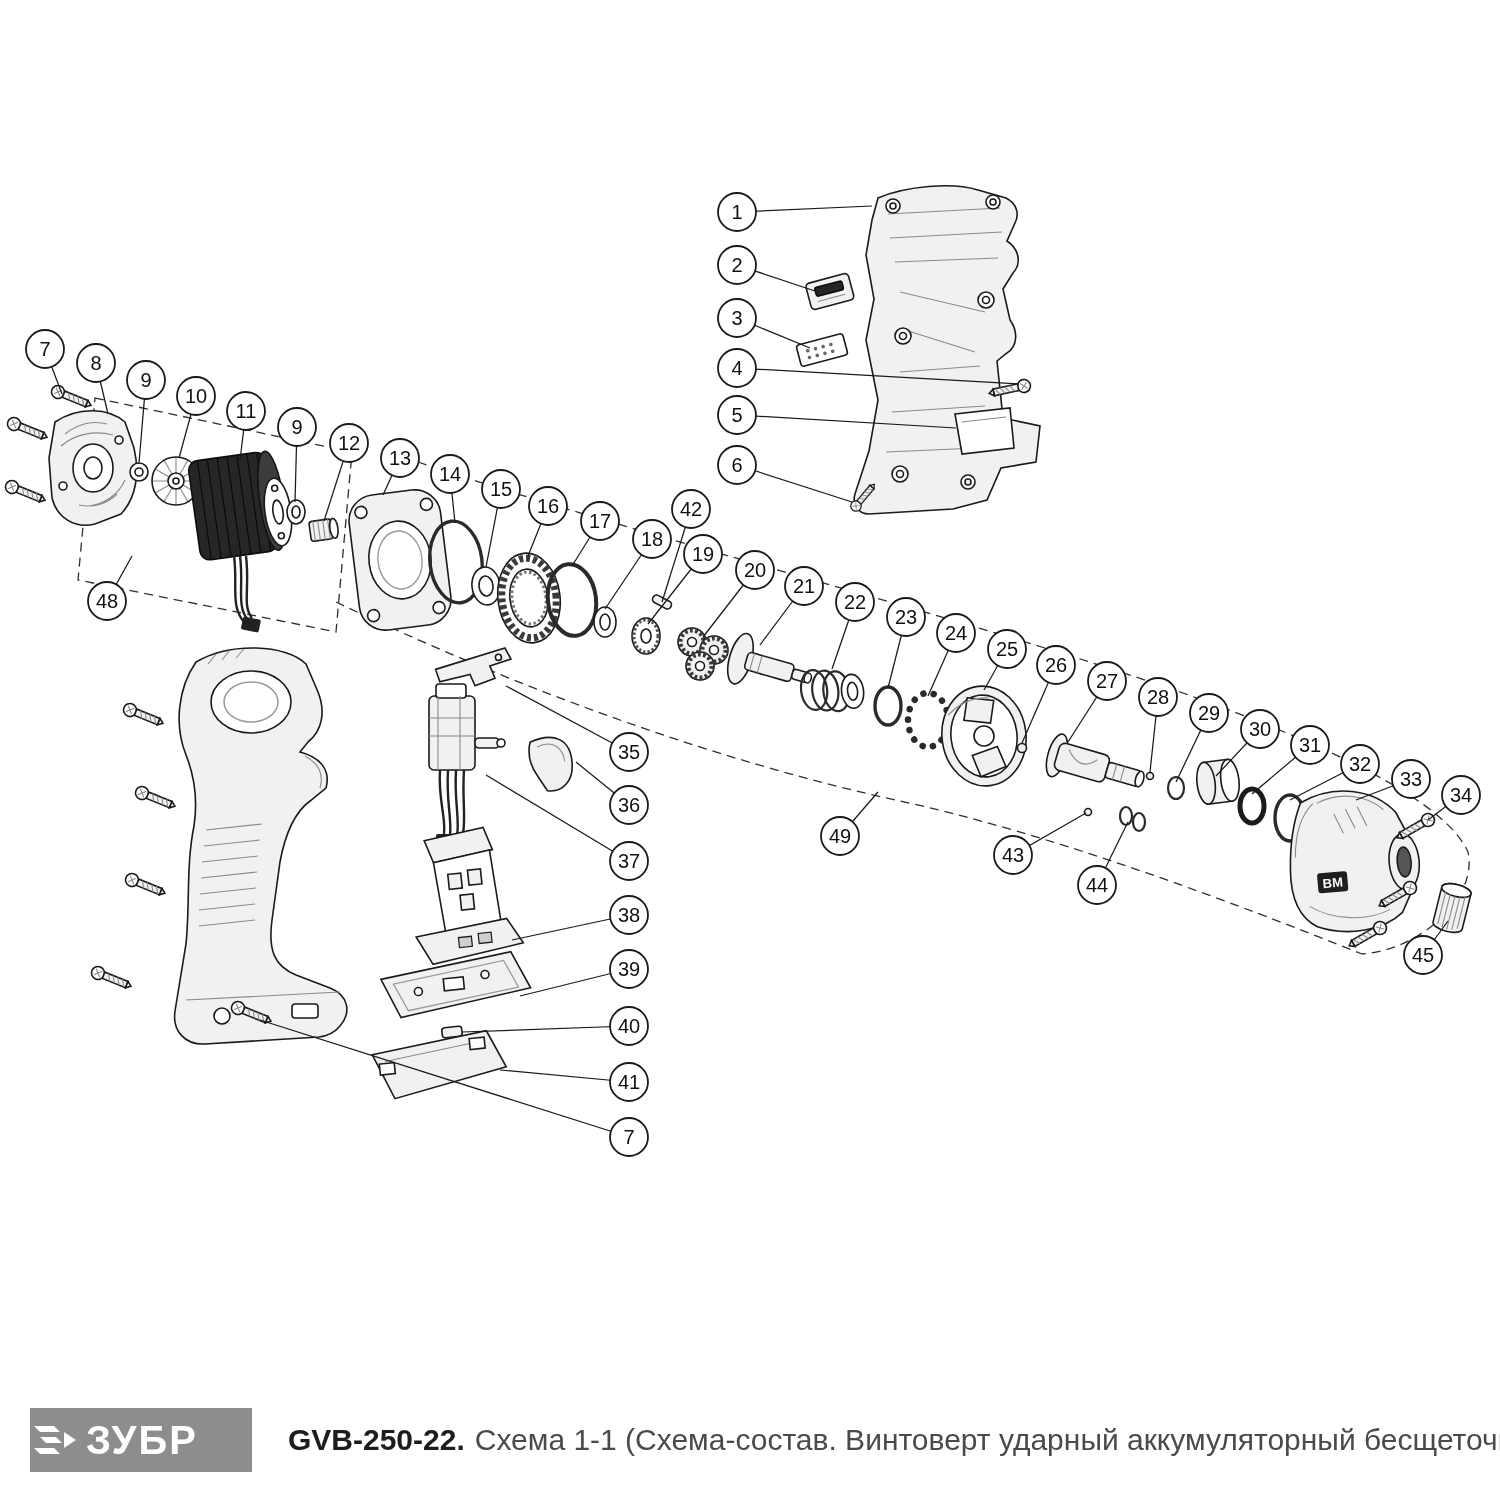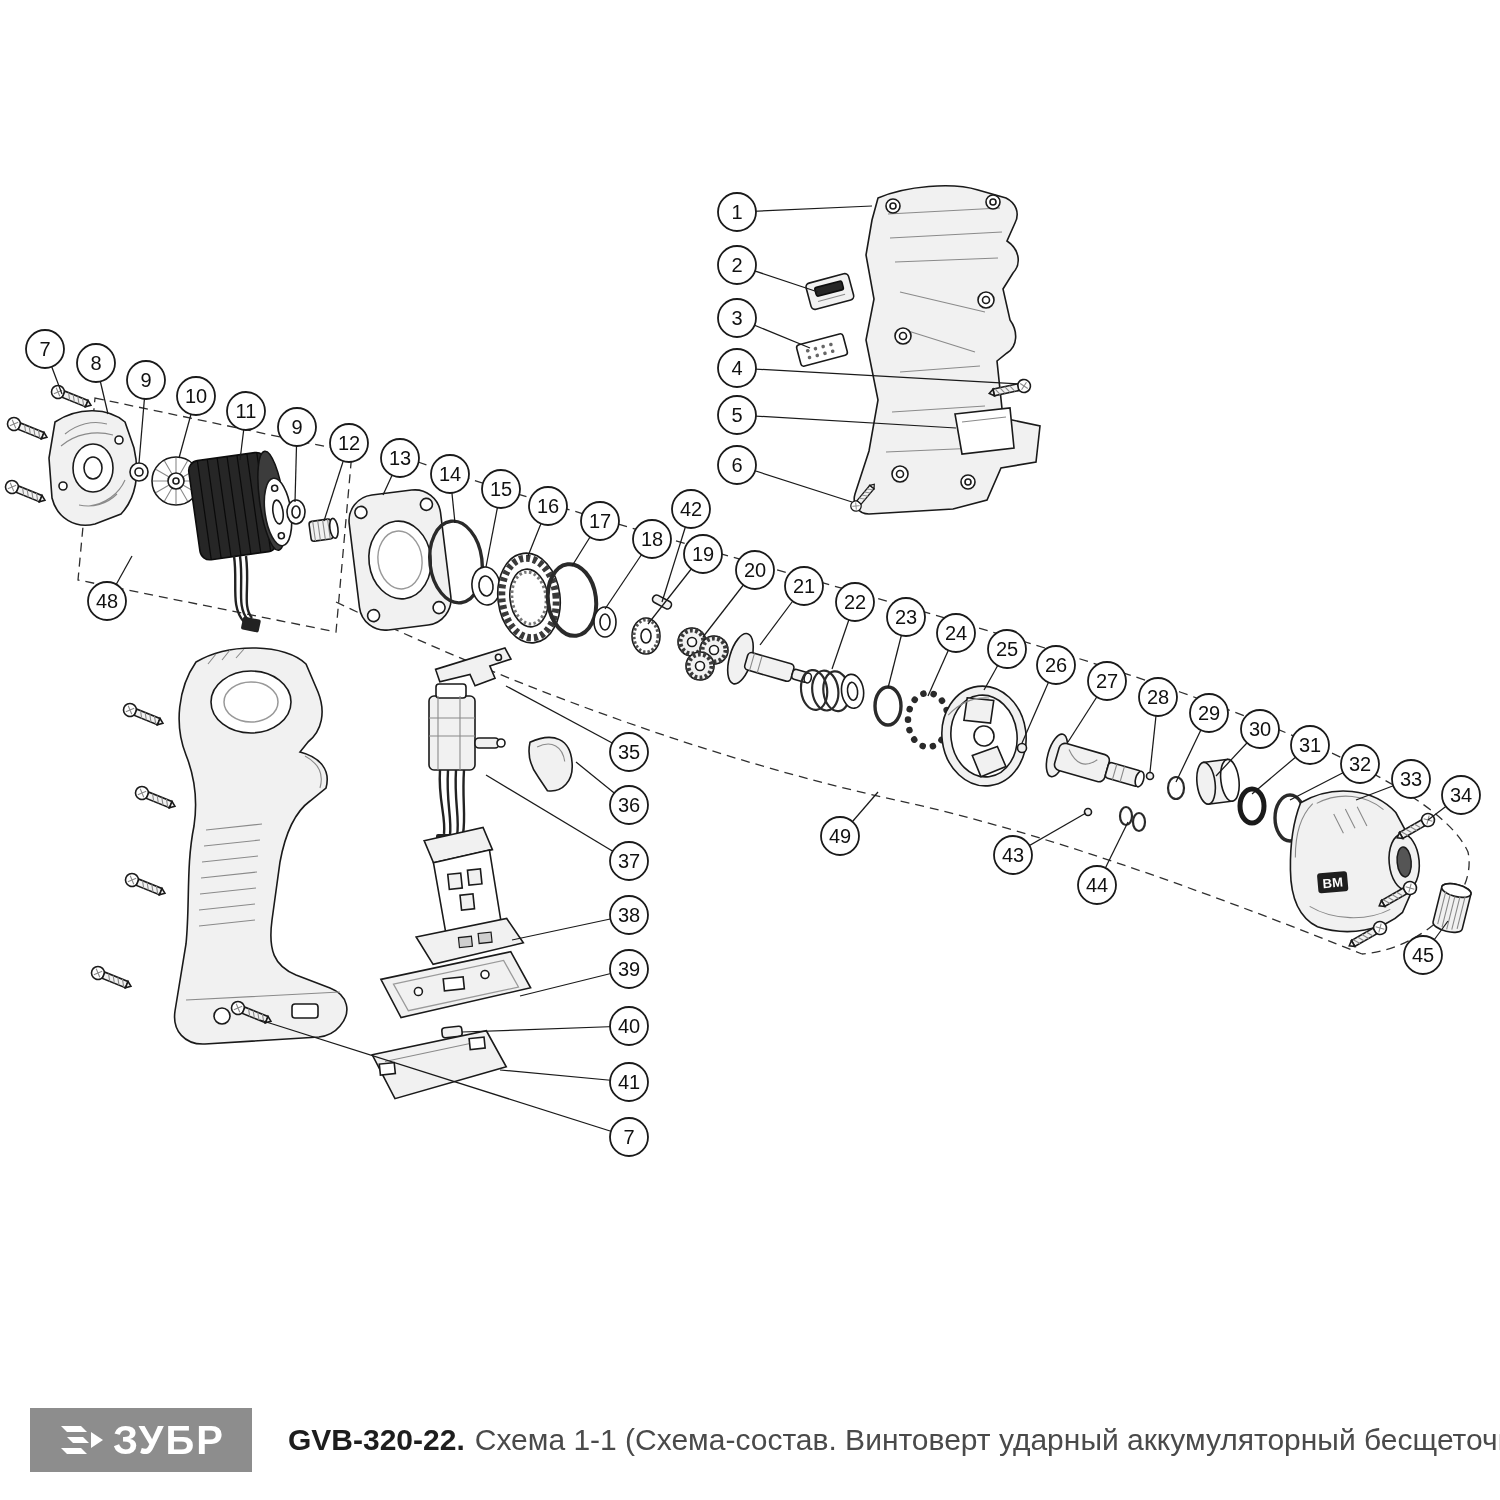--- a/index.html
+++ b/index.html
@@ -17,21 +17,21 @@
   .ring2{fill:none;stroke:#2a2a2a;stroke-width:2.2;}
   .ring3{fill:none;stroke:#2a2a2a;stroke-width:3.4;}
   .wire{fill:none;stroke:#222;stroke-width:2.4;}
   .dashed{fill:none;stroke:#2f2f2f;stroke-width:1.3;stroke-dasharray:9 6;}
   .leader{stroke:#1a1a1a;stroke-width:1.25;}
   .callout-circle{fill:#fff;stroke:#1a1a1a;stroke-width:1.8;}
   .callout-num{font-family:"Liberation Sans",sans-serif;font-size:20px;fill:#111;text-anchor:middle;}
 
   
   .footer{position:absolute;left:30px;right:20px;bottom:28px;height:64px;display:flex;align-items:center;}
-  .logo-box{height:64px;width:222px;display:flex;align-items:center;justify-content:center;gap:10px;flex:0 0 auto;}
+  .logo-box{height:64px;width:222px;display:flex;align-items:center;gap:10px;flex:0 0 auto;}
   .logo-text{color:#ffffff;font-weight:bold;font-size:40px;letter-spacing:2px;line-height:1;}
   .caption{margin-left:36px;font-size:30px;white-space:nowrap;color:#4a4a4a;}
   .caption .model{font-weight:bold;color:#1d1d1d;margin-right:10px;}
 </style>
 </head>
 <body>
 
 <div class="stage">
 
 <svg id="exploded-svg" width="1500" height="1500" viewBox="0 0 1500 1500">
@@ -581,17 +581,17 @@
       <svg width="46" height="40" viewBox="0 0 46 40">
         <path fill="#ffffff" d="M4,6 h20 l6,6 h-20 z"></path>
         <path fill="#ffffff" d="M10,17 h16 l6,6 h-16 z"></path>
         <path fill="#ffffff" d="M4,28 h20 l6,6 h-20 z"></path>
         <path fill="#ffffff" d="M34,12 L46,20 L34,28 Z"></path>
       </svg>
     </span>
     <span class="logo-text">ЗУБР</span>
   </div>
   <div class="caption">
-    <span class="model">GVB-320-22.</span><span class="desc">Схема 1-1 (Схема-состав. Винтоверт ударный аккумуляторный бесщеточный)</span>
+    <span class="model">GVB-250-22.</span><span class="desc">Схема 1-1 (Схема-состав. Винтоверт ударный аккумуляторный бесщеточный)</span>
   </div>
 </div>
 
 </div>
 
 </body></html>

